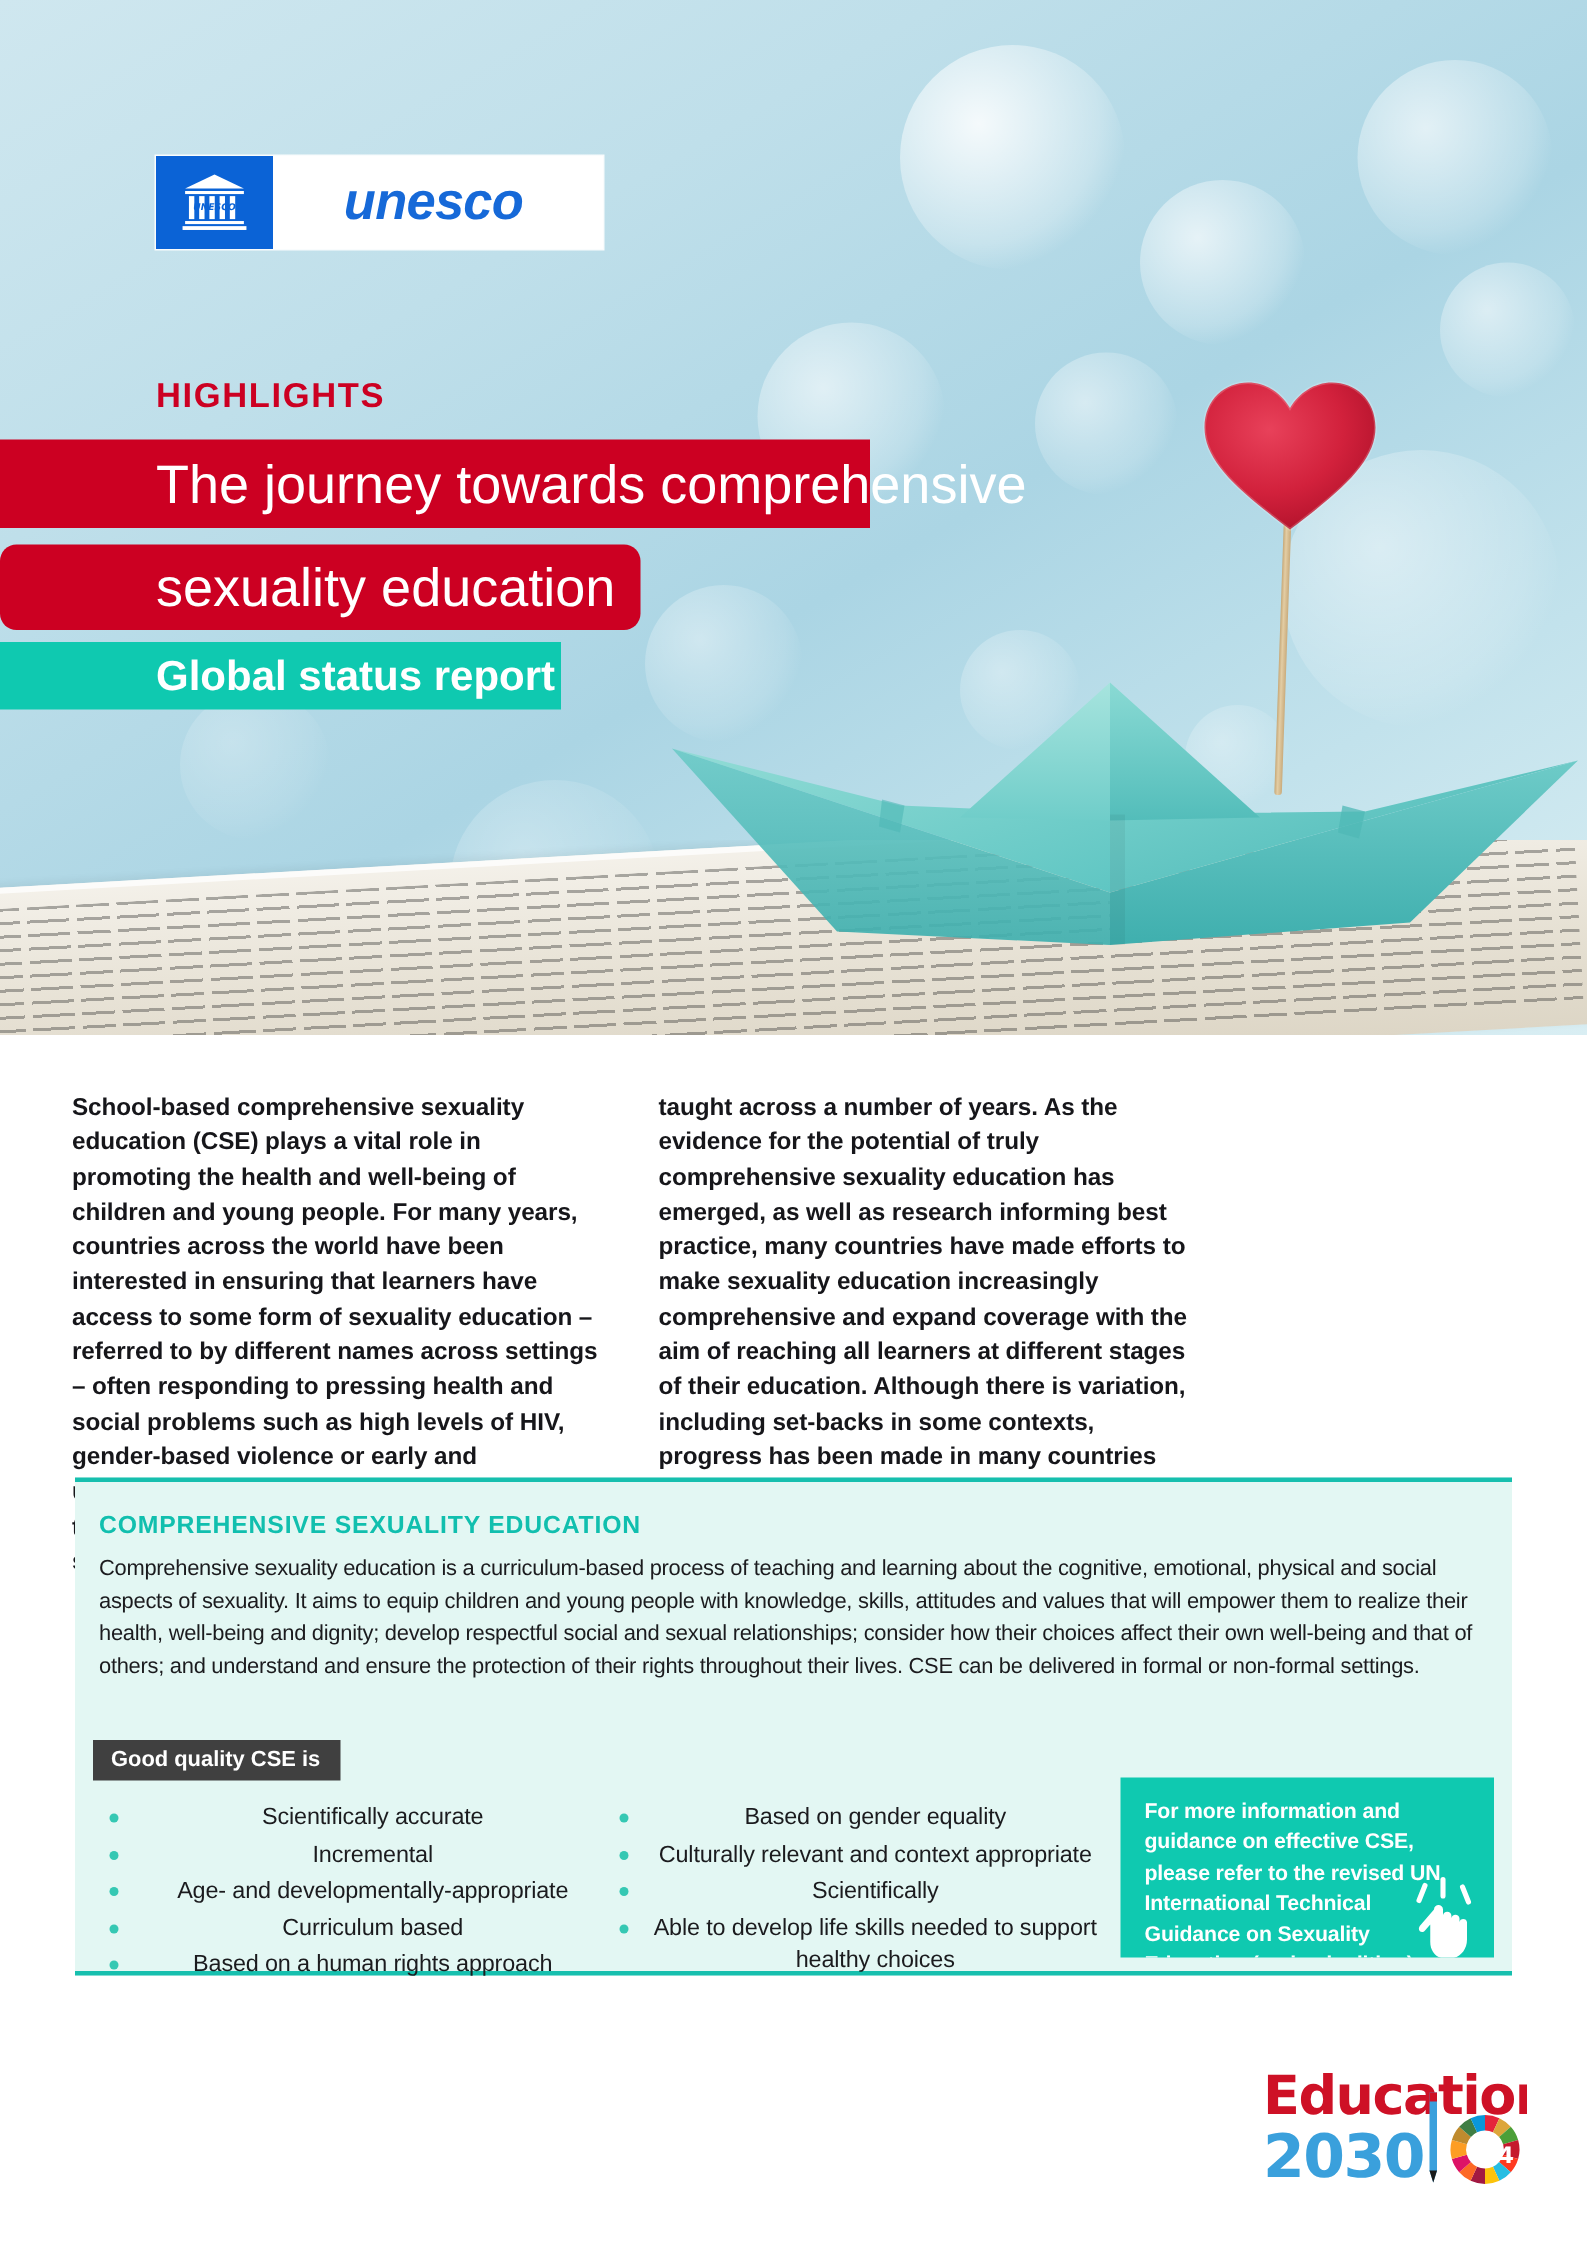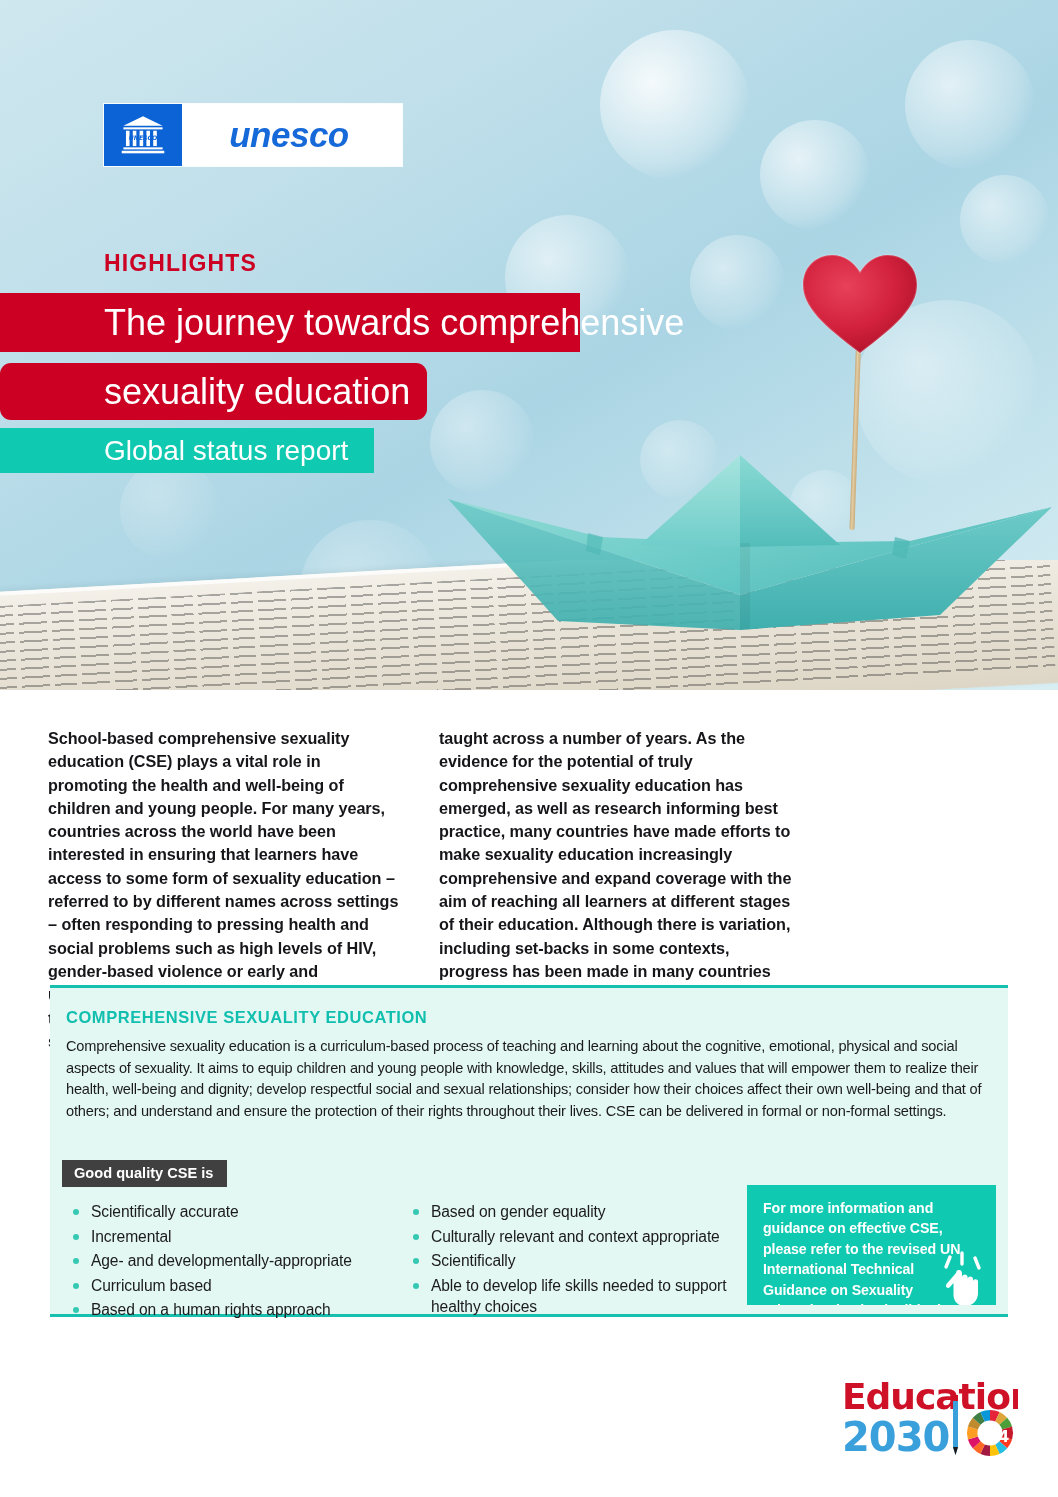--- a/index.html
+++ b/index.html
@@ -175,20 +175,21 @@
     box-sizing: border-box;
     border-radius: 11px;
   }
   .band-3 {
     top: 428px; height: 45px;
     width: 374px;
     background: #0FC9B0;
     font-size: 28px;
     padding-left: 104px;
     box-sizing: border-box;
+    font-weight: bold;
   }
 
   
   .body-cols {
     position: absolute;
     left: 0; top: 727px;
     width: 842px;
     display: flex;
     gap: 36px;
     padding: 0 48px;
@@ -258,20 +259,21 @@
     list-style: none;
   }
   ul.blist li {
     position: relative;
     padding-left: 25px;
     font-size: 15.6px;
     line-height: 21.6px;
     color: #1b1b1e;
     margin-bottom: 3px;
     letter-spacing: -0.1px;
+    text-align: center;
   }
   ul.blist li::before {
     content: "";
     position: absolute;
     left: 7px; top: 8px;
     width: 6px; height: 6px;
     border-radius: 50%;
     background: #35C8B3;
   }
 

